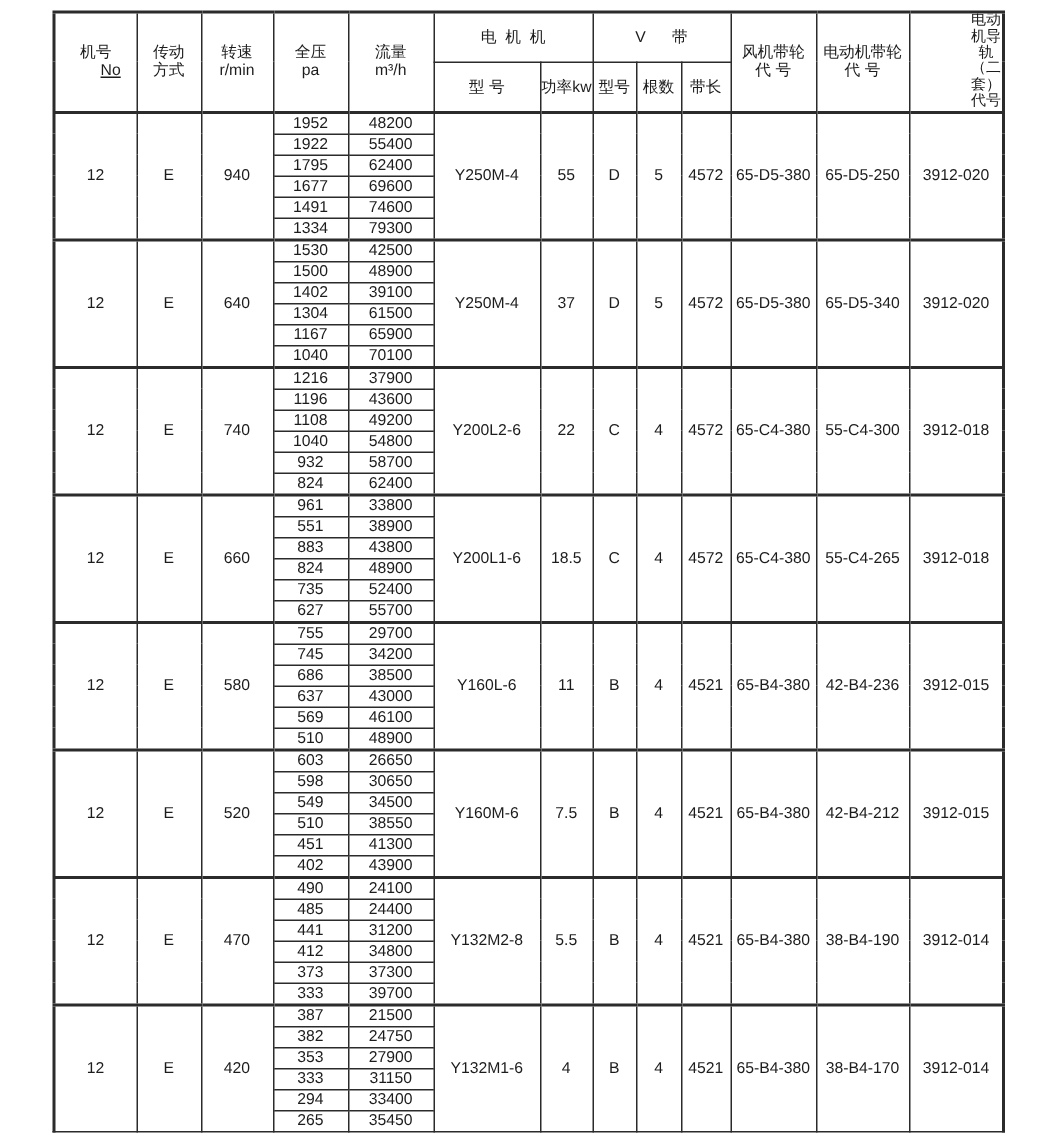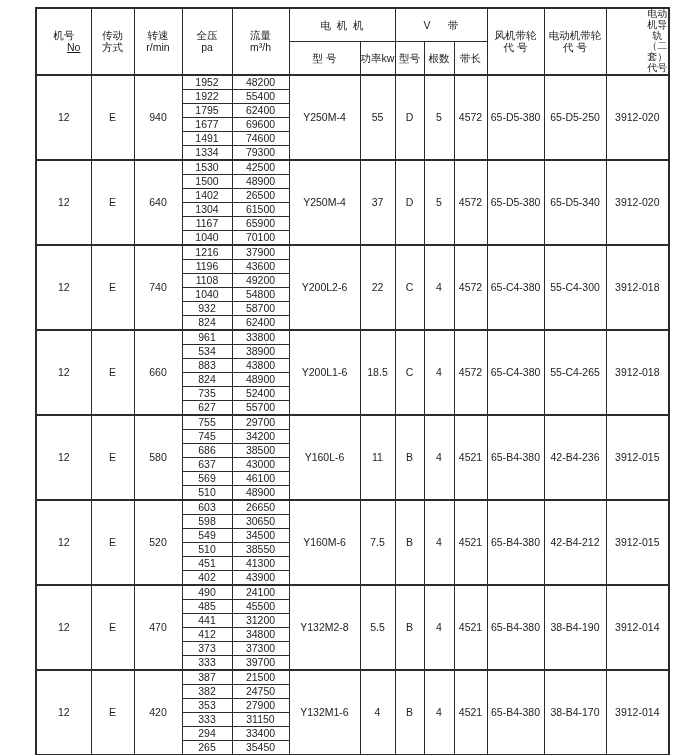--- a/index.html
+++ b/index.html
@@ -172,21 +172,21 @@
           <td rowspan="6">65-D5-380</td>
           <td rowspan="6">65-D5-340</td>
           <td rowspan="6">3912-020</td>
         </tr>
         <tr>
           <td>1500</td>
           <td>48900</td>
         </tr>
         <tr>
           <td>1402</td>
-          <td>26500</td>
+          <td>39100</td>
         </tr>
         <tr>
           <td>1304</td>
           <td>61500</td>
         </tr>
         <tr>
           <td>1167</td>
           <td>65900</td>
         </tr>
         <tr>
@@ -237,21 +237,21 @@
           <td rowspan="6">Y200L1-6</td>
           <td rowspan="6">18.5</td>
           <td rowspan="6">C</td>
           <td rowspan="6">4</td>
           <td rowspan="6">4572</td>
           <td rowspan="6">65-C4-380</td>
           <td rowspan="6">55-C4-265</td>
           <td rowspan="6">3912-018</td>
         </tr>
         <tr>
-          <td>534</td>
+          <td>551</td>
           <td>38900</td>
         </tr>
         <tr>
           <td>883</td>
           <td>43800</td>
         </tr>
         <tr>
           <td>824</td>
           <td>48900</td>
         </tr>
@@ -343,21 +343,21 @@
           <td rowspan="6">5.5</td>
           <td rowspan="6">B</td>
           <td rowspan="6">4</td>
           <td rowspan="6">4521</td>
           <td rowspan="6">65-B4-380</td>
           <td rowspan="6">38-B4-190</td>
           <td rowspan="6">3912-014</td>
         </tr>
         <tr>
           <td>485</td>
-          <td>45500</td>
+          <td>24400</td>
         </tr>
         <tr>
           <td>441</td>
           <td>31200</td>
         </tr>
         <tr>
           <td>412</td>
           <td>34800</td>
         </tr>
         <tr>

